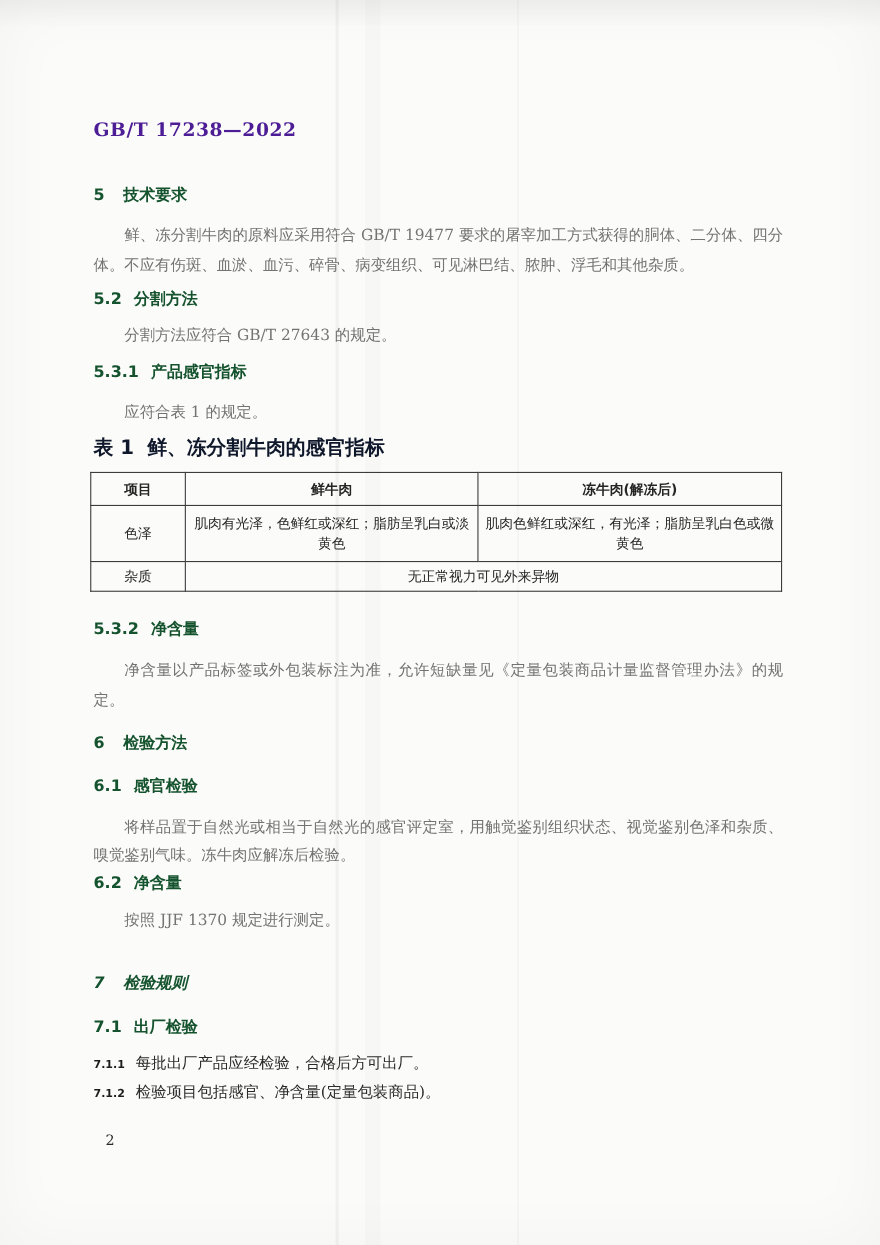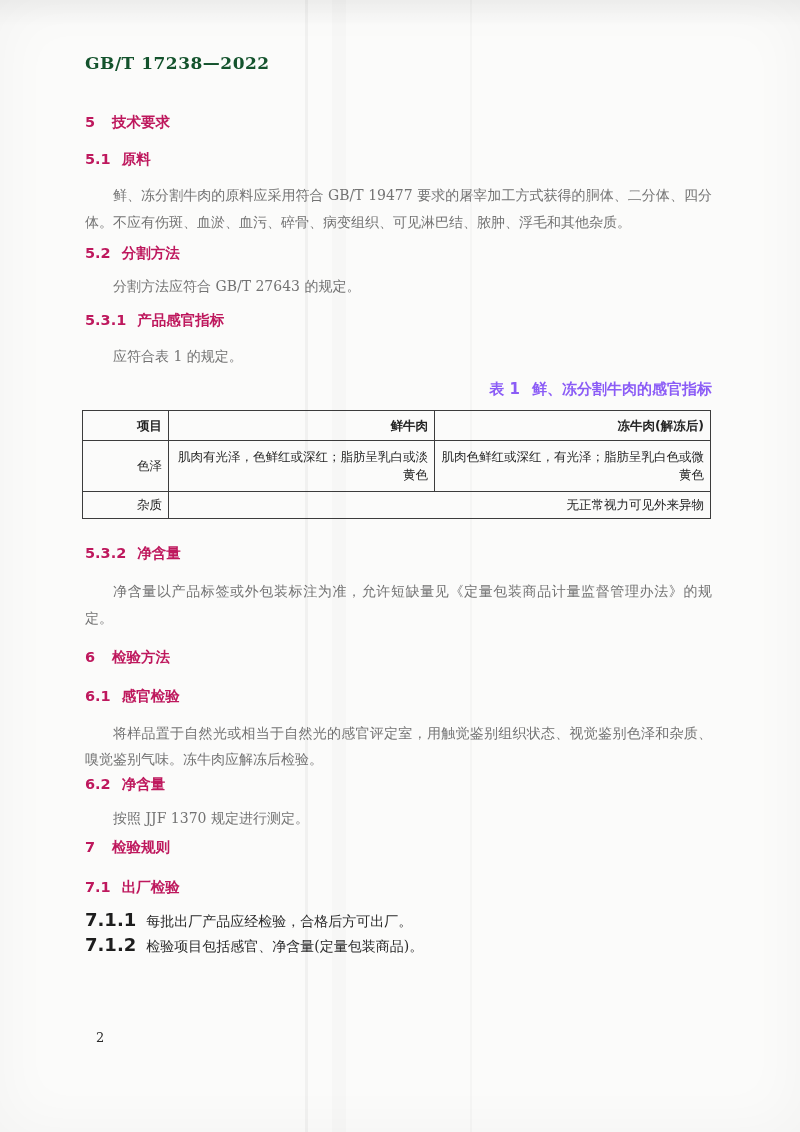--- a/index.html
+++ b/index.html
@@ -21,59 +21,59 @@
   .streak.s1{left:305px;width:3px;background:rgba(60,60,60,0.05);}
   .streak.s2{left:332px;width:14px;background:rgba(60,60,60,0.02);}
   .streak.s3{left:470px;width:2px;background:rgba(60,60,60,0.03);}
   .page::after{
     content:"";position:absolute;left:0;top:0;right:0;height:26px;
     background:linear-gradient(180deg,rgba(0,0,0,0.045),rgba(0,0,0,0));
     pointer-events:none;
   }
   .content{padding:0 88px 0 85px;}
   .std-num{
-    margin-top:52px;
+    margin-top:108px;
     font-family:"DejaVu Serif","Liberation Serif",serif;
     font-weight:bold;font-size:17px;line-height:22px;letter-spacing:0.5px;
-    color:#14532d;
+    color:#4c1d95;
   }
   .h-clause,.h-sub{
     font-family:"DejaVu Sans","Liberation Sans",sans-serif;
-    font-weight:bold;color:#be185d;
+    font-weight:bold;color:#14532d;
     font-size:14.5px;line-height:20px;
   }
   .h-clause .num{margin-right:17px;}
   .h-sub .num{margin-right:11px;}
   .para{
     font-size:14px;line-height:27px;color:#737373;
     text-indent:2em;text-align:justify;
   }
   .para.tight{line-height:26px;}
   .numbered{
     font-size:14px;line-height:24px;color:#2a2a2a;text-align:justify;
   }
   .numbered .num{
     font-family:"DejaVu Sans","Liberation Sans",sans-serif;
-    font-weight:bold;color:#1d1d1d;margin-right:10px;font-size:18px;
+    font-weight:bold;color:#1d1d1d;margin-right:10px;font-size:10px;
   }
   .tbl-caption{
-    text-align:right;
-    font-family:"DejaVu Sans","Liberation Sans",sans-serif;
-    font-weight:bold;font-size:15px;line-height:20px;color:#8b5cf6;
+    text-align:left;
+    font-family:"DejaVu Sans","Liberation Sans",sans-serif;
+    font-weight:bold;font-size:18px;line-height:20px;color:#0f172a;
   }
   .tbl-caption .cap-label{margin-right:12px;}
   table.sensory{
     border-collapse:collapse;
     width:628px;
     margin-left:-3px;
     table-layout:fixed;
   }
   table.sensory th,table.sensory td{
     border:1px solid #3c3c3c;
-    text-align:right;vertical-align:middle;
+    text-align:center;vertical-align:middle;
     padding:1px 6px;
     font-size:12.5px;line-height:18px;color:#252525;
   }
   table.sensory{border:1.5px solid #333;}
   table.sensory th{
     font-family:"DejaVu Sans","Liberation Sans",sans-serif;
     font-weight:bold;height:27px;
   }
   td.c-item{font-family:"DejaVu Sans","Liberation Sans",sans-serif;}
   tr.r-color td{height:48px;}
@@ -93,44 +93,41 @@
   .mt-p531{margin-top:13px;}
   .mt-cap{margin-top:9px;}
   .mt-tbl{margin-top:11px;}
   .mt-c532{margin-top:24px;}
   .mt-p532{margin-top:15px;}
   .mt-c6{margin-top:15px;}
   .mt-c61{margin-top:19px;}
   .mt-p61{margin-top:14px;}
   .mt-c62{margin-top:2px;}
   .mt-p62{margin-top:11px;}
-  .mt-c7{margin-top:6px;}
+  .mt-c7{margin-top:34px;font-style:italic;}
   .mt-c71{margin-top:20px;}
   .mt-p711{margin-top:11px;}
   .mt-p712{margin-top:0px;}
 </style>
 </head>
 <body>
 
 <div class="page">
   <div class="streak s1"></div>
   <div class="streak s2"></div>
   <div class="streak s3"></div>
 
   <div class="content">
 
     <div class="std-num">GB/T 17238—2022</div>
 
     <div class="h-clause mt-c5">
       <span class="num">5</span><span>技术要求</span>
     </div>
 
-    <div class="h-sub mt-c51">
-      <span class="num">5.1</span><span>原料</span>
-    </div>
 
     <div class="para mt-p51">鲜、冻分割牛肉的原料应采用符合 GB/T 19477 要求的屠宰加工方式获得的胴体、二分体、四分体。不应有伤斑、血淤、血污、碎骨、病变组织、可见淋巴结、脓肿、浮毛和其他杂质。</div>
 
     <div class="h-sub mt-c52">
       <span class="num">5.2</span><span>分割方法</span>
     </div>
 
     <div class="para mt-p52">分割方法应符合 GB/T 27643 的规定。</div>
 
 

